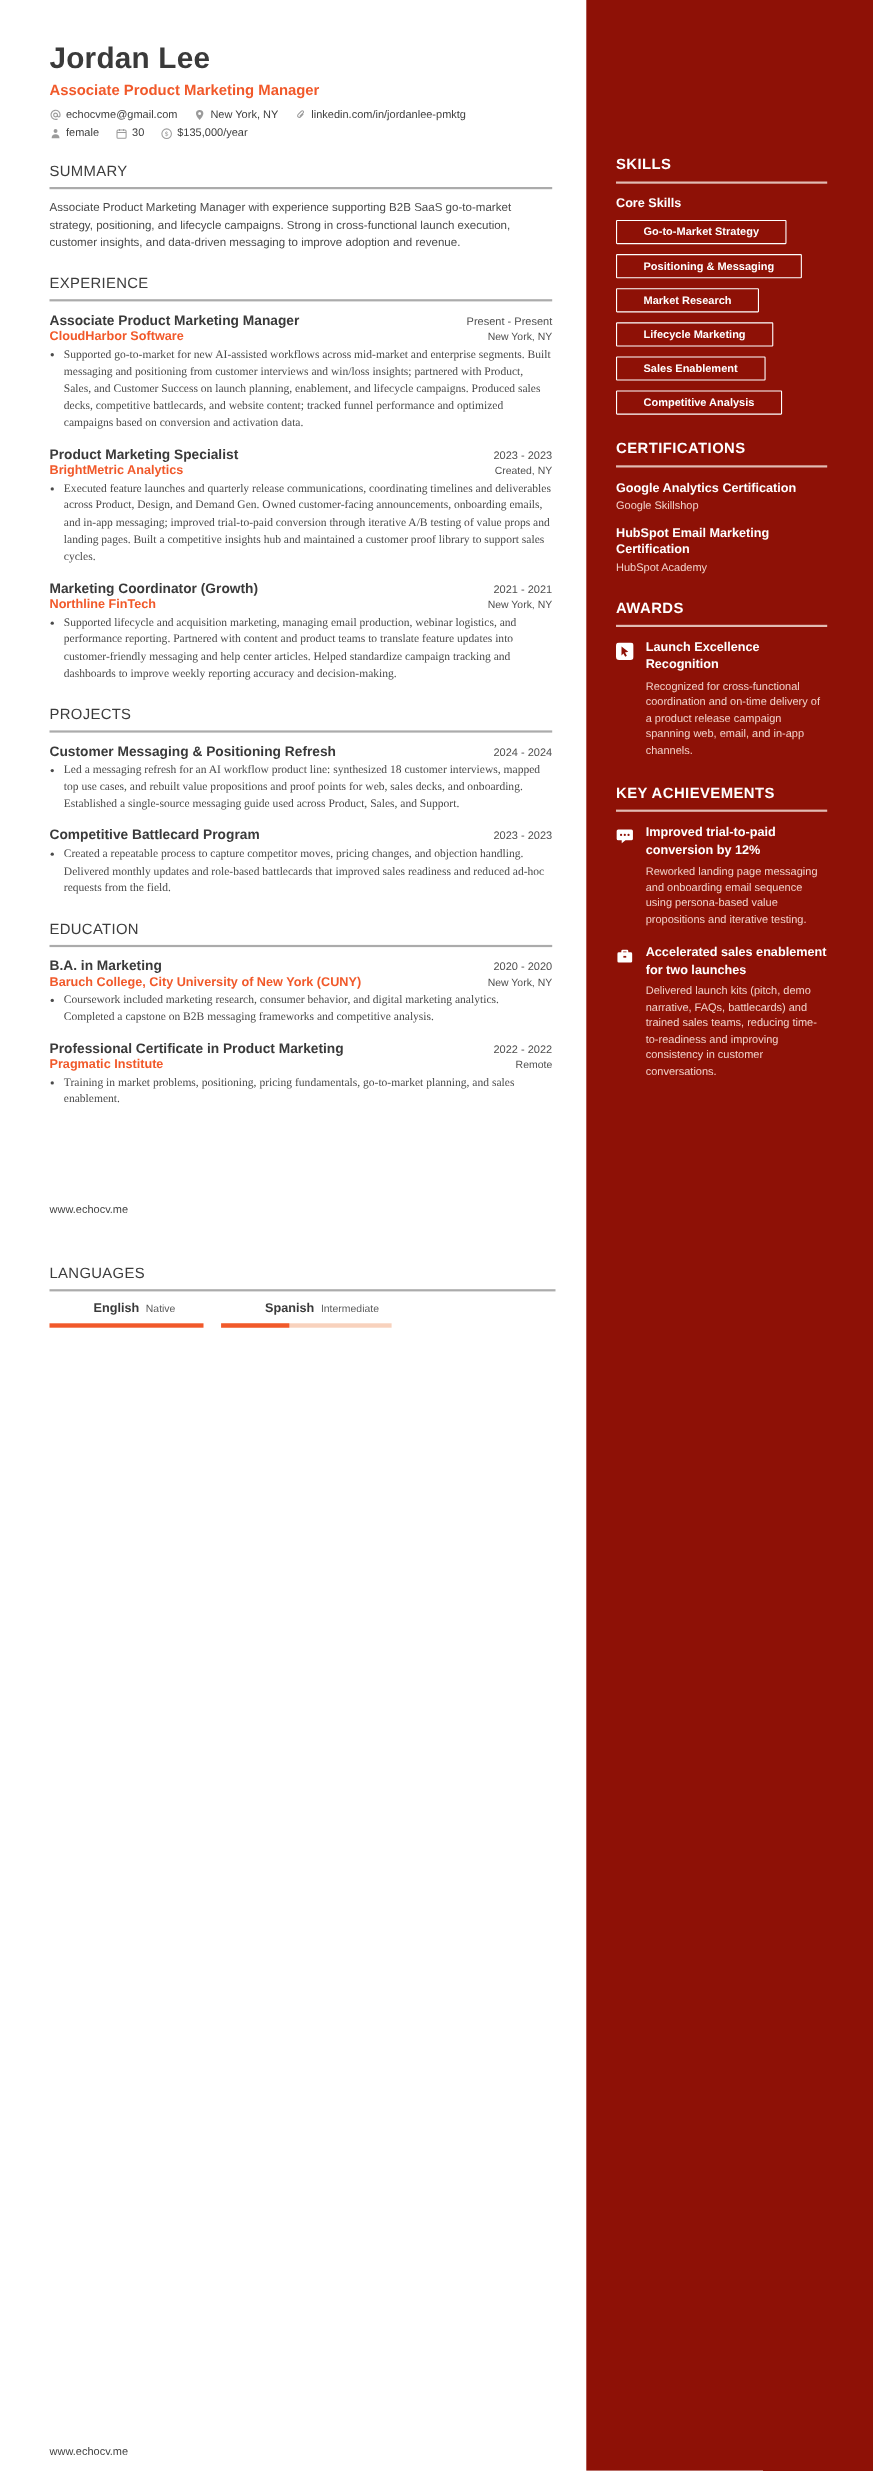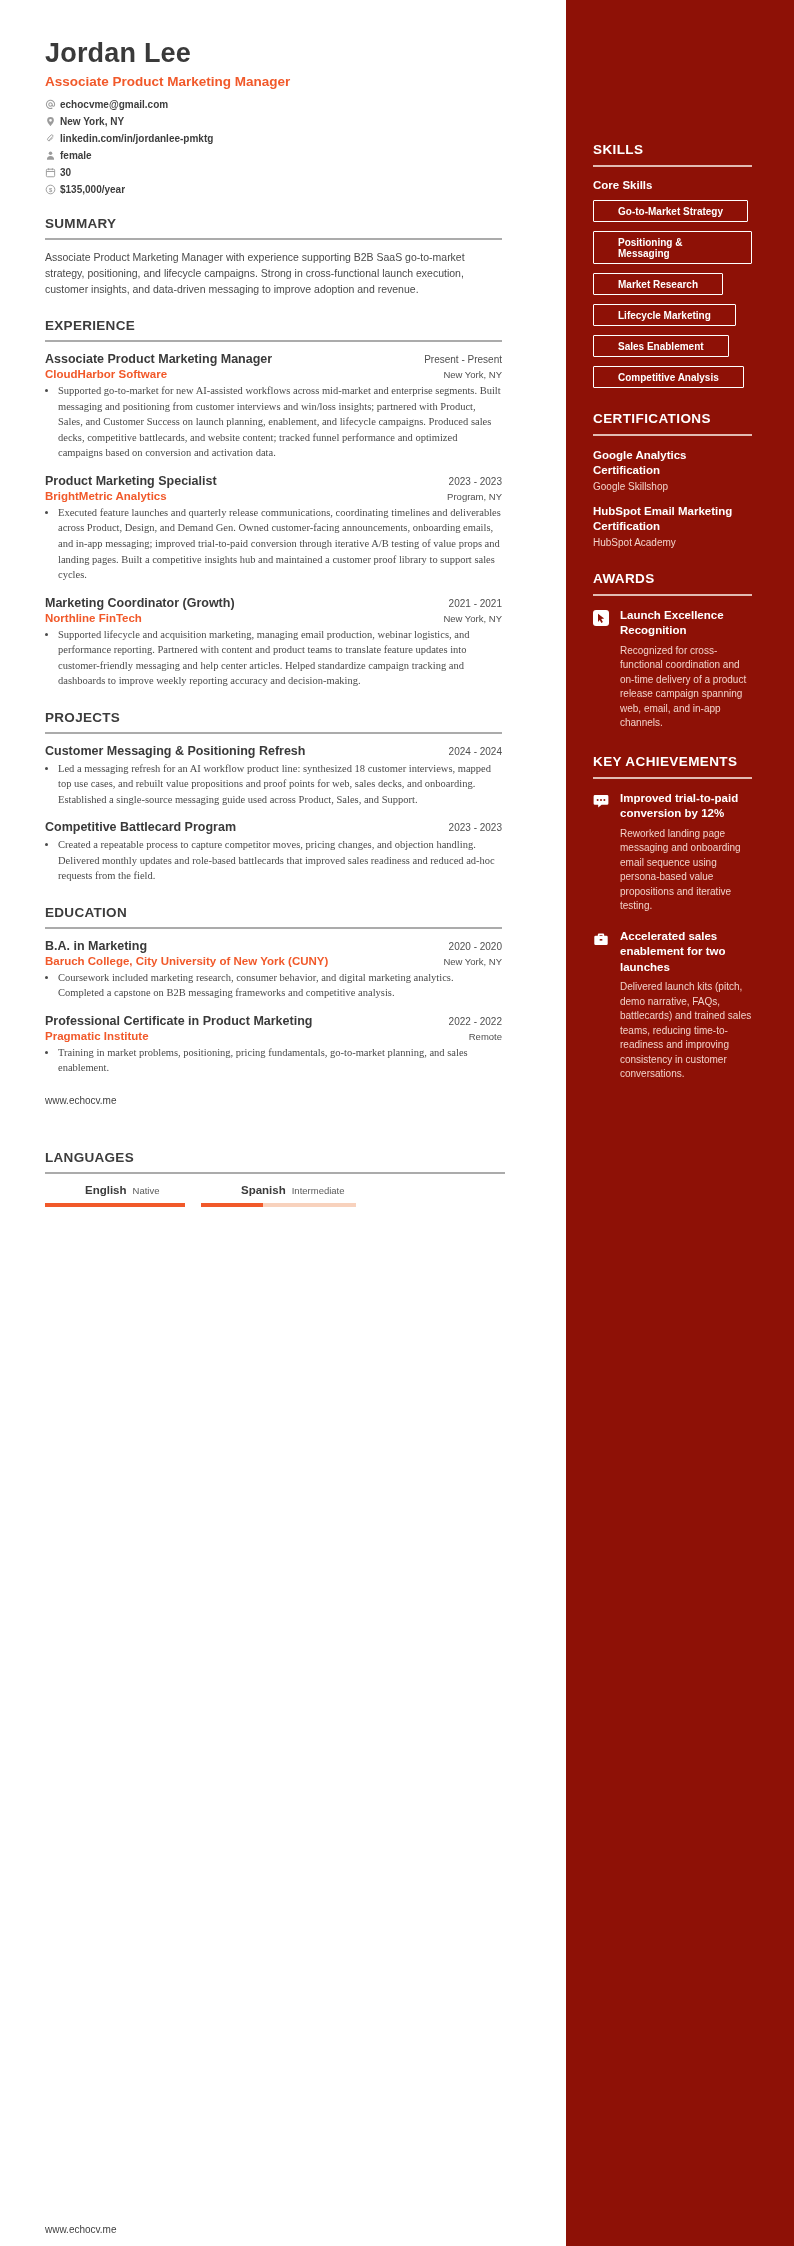--- a/index.html
+++ b/index.html
@@ -7,25 +7,25 @@
   body {
     width:794px; height:2246px; position:relative; background:#ffffff;
     font-family:"Liberation Sans", sans-serif; color:#3c3c3c; overflow:hidden;
   }
   
   .main { position:absolute; top:0; left:0; width:533px; height:2246px; background:#fff; }
   .content { padding:38px 31px 0 45px; }
   .name { font-size:27px; font-weight:700; color:#3a3a3a; letter-spacing:.2px; }
   .role { margin-top:5px; font-size:13.5px; font-weight:700; color:var(--accent,#F1592A); }
   .contact { margin-top:10px; display:flex; flex-wrap:wrap; column-gap:15px; row-gap:6px;
-             font-size:10px; font-weight:700; color:#3d3d3d; max-width:430px;flex-direction:column; }
+             font-size:10px; font-weight:400; color:#3d3d3d; max-width:430px; }
   .c-item { display:flex; align-items:center; gap:4px; }
   .c-item svg { display:block; }
   .section { margin-top:21px; }
-  .section-h { font-size:13.5px; font-weight:700; color:#3c3c3c; letter-spacing:.3px; }
+  .section-h { font-size:13.5px; font-weight:400; color:#3c3c3c; letter-spacing:.3px; }
   .rule { height:2px; background:#ABABAB; margin:7px 0 10px; }
   .summary-text { margin:0; font-size:10.5px; line-height:1.5; color:#4a4a4a; }
   .entry { margin-bottom:13px; }
   .entry-head { display:flex; justify-content:space-between; align-items:baseline; gap:10px; }
   .entry-title { font-size:12.5px; font-weight:700; color:#3a3a3a; }
   .entry-date { font-size:10px; color:#4f4f4f; white-space:nowrap; }
   .entry-sub { display:flex; justify-content:space-between; align-items:baseline; gap:10px; margin-top:2px; }
   .entry-company { font-size:11.5px; font-weight:700; color:var(--accent,#F1592A); }
   .entry-loc { font-size:9.5px; color:#4f4f4f; white-space:nowrap; }
   .bullets { margin:3px 0 0; padding-left:13px;font-family:Liberation Serif, serif; }
@@ -38,21 +38,21 @@
   .lang-row { display:flex; gap:16px; margin-top:2px; }
   .lang-item { }
   .lang-item.l0 { width:140px; }
   .lang-item.l1 { width:155px; }
   .lang-line { display:flex; align-items:baseline; gap:6px; }
   .lang-name { font-size:11.5px; font-weight:700; color:#3a3a3a;padding-left:40px; }
   .lang-level { font-size:9.5px; color:#5a5a5a; }
   .lang-bar { margin-top:7px; height:4px; background:#F8D2BD; position:relative; }
   .lang-fill { height:4px; background:var(--accent,#F1592A); width:0; }
   
-  .sidebar { position:absolute; top:0; right:0; width:228px; height:2246px;
+  .sidebar { position:absolute; top:0; right:0; width:261px; height:2246px;
              background:var(--sidebar-bg,#8E1106); color:#fff; padding:142px 42px 0 27px; }
   .sb-section { margin-bottom:23px; }
   .sb-h { font-size:13.5px; font-weight:700; letter-spacing:.4px; color:#fff; }
   .sb-rule { height:2px; background:#E2BBB2; margin:8px 0 12px; }
   .sb-sub { font-size:11.5px; font-weight:700; margin-bottom:9px; }
   .pill-row { margin-bottom:9px; }
   .pill { display:inline-block; border:1.5px solid #fff; padding:5px 24px 4px;
           font-size:10px; font-weight:700; color:#fff; border-radius:1px; }
   .cert-item { margin-bottom:12px; }
   .cert-name { font-size:11.5px; font-weight:700; line-height:1.3; }
@@ -149,21 +149,21 @@
           </ul>
       </div>
 
       <div class="entry">
         <div class="entry-head">
           <span class="entry-title">Product Marketing Specialist</span>
           <span class="entry-date">2023 - 2023</span>
         </div>
         <div class="entry-sub">
           <span class="entry-company">BrightMetric Analytics</span>
-          <span class="entry-loc">Program, NY</span>
+          <span class="entry-loc">Created, NY</span>
         </div>
         <ul class="bullets">
             <li>Executed feature launches and quarterly release communications, coordinating timelines and deliverables across Product, Design, and Demand Gen. Owned customer-facing announcements, onboarding emails, and in-app messaging; improved trial-to-paid conversion through iterative A/B testing of value props and landing pages. Built a competitive insights hub and maintained a customer proof library to support sales cycles.</li>
           </ul>
       </div>
 
       <div class="entry">
         <div class="entry-head">
           <span class="entry-title">Marketing Coordinator (Growth)</span>
           <span class="entry-date">2021 - 2021</span>

